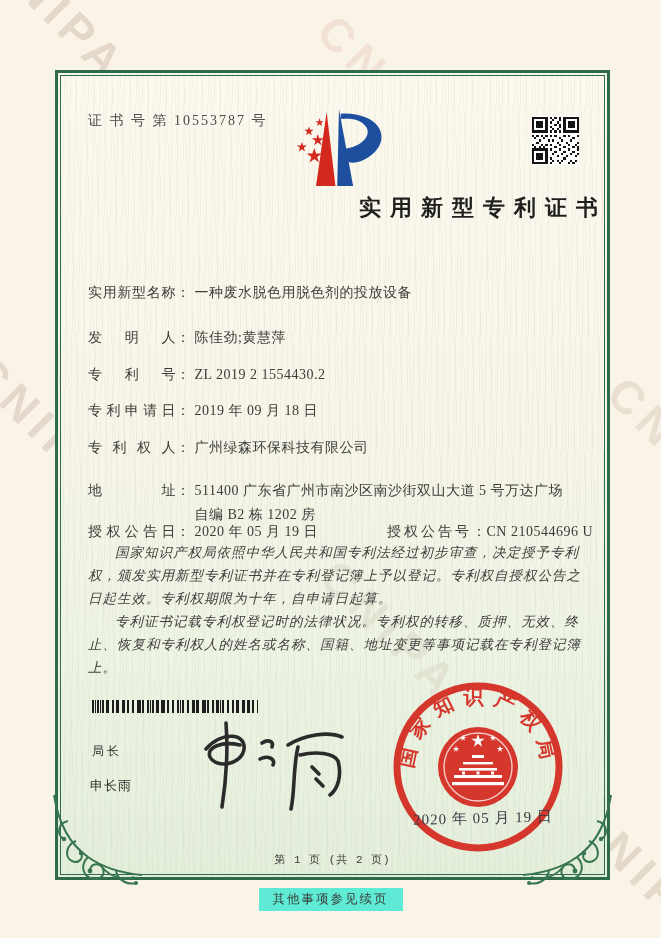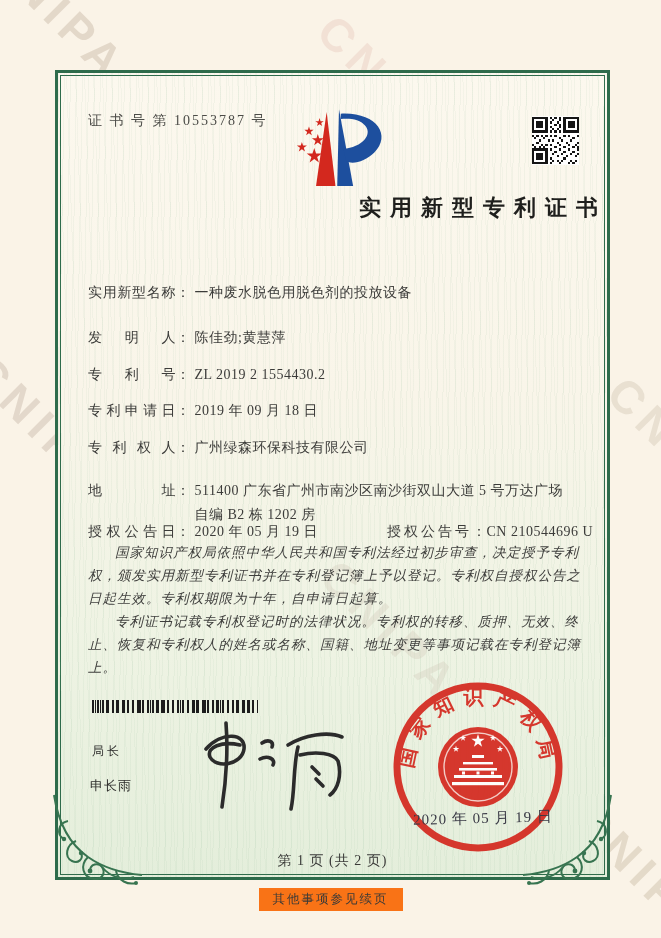--- a/index.html
+++ b/index.html
@@ -63,28 +63,28 @@
 
   .director-title{position:absolute;left:34px;top:670px;font-size:12px;letter-spacing:3px;color:#2e2e2c;}
   .director-name{position:absolute;left:32px;top:704px;font-size:13px;letter-spacing:1px;color:#2e2e2c;}
   .signature{position:absolute;left:130px;top:636px;width:170px;height:110px;}
 
   .seal{position:absolute;left:332px;top:606px;width:176px;height:176px;opacity:0.92;}
   .seal-date{position:absolute;left:350px;top:736px;width:150px;text-align:center;
     font-size:15px;letter-spacing:1px;color:#3a3a46;transform:rotate(-1.5deg);}
 
   .page-indicator{position:absolute;left:0;right:0;top:779px;text-align:center;
-    font-size:14px;letter-spacing:1px;color:#3a3a38;}
+    font-size:11px;letter-spacing:1px;color:#3a3a38;font-family:Liberation Mono, monospace;}
 
   .corner-ornament{position:absolute;width:96px;height:96px;z-index:3;pointer-events:none;}
   .orn-br{right:-8px;bottom:-10px;}
   .orn-bl{left:-8px;bottom:-10px;transform:scaleX(-1);}
 
   .footer-note{position:absolute;left:0;right:0;top:888px;text-align:center;z-index:1;}
-  .footer-note span{display:inline-block;background:#f97316;padding:3px 14px;
+  .footer-note span{display:inline-block;background:#5eead4;padding:3px 14px;
     font-size:12.5px;letter-spacing:2px;color:#3a3a38;}
 </style>
 </head>
 <body>
 
 <div class="wm" style="left:-30px;top:-16px;color:rgba(196,178,160,0.42);">CNIPA</div>
 <div class="wm" style="left:300px;top:58px;color:rgba(222,180,170,0.28);">CNIPA</div>
 <div class="wm" style="left:-46px;top:398px;color:rgba(200,185,168,0.45);">CNIPA</div>
 <div class="wm" style="left:590px;top:420px;color:rgba(216,205,188,0.50);">CNIPA</div>
 <div class="wm" style="left:556px;top:846px;color:rgba(205,190,170,0.48);">CNIPA</div>

